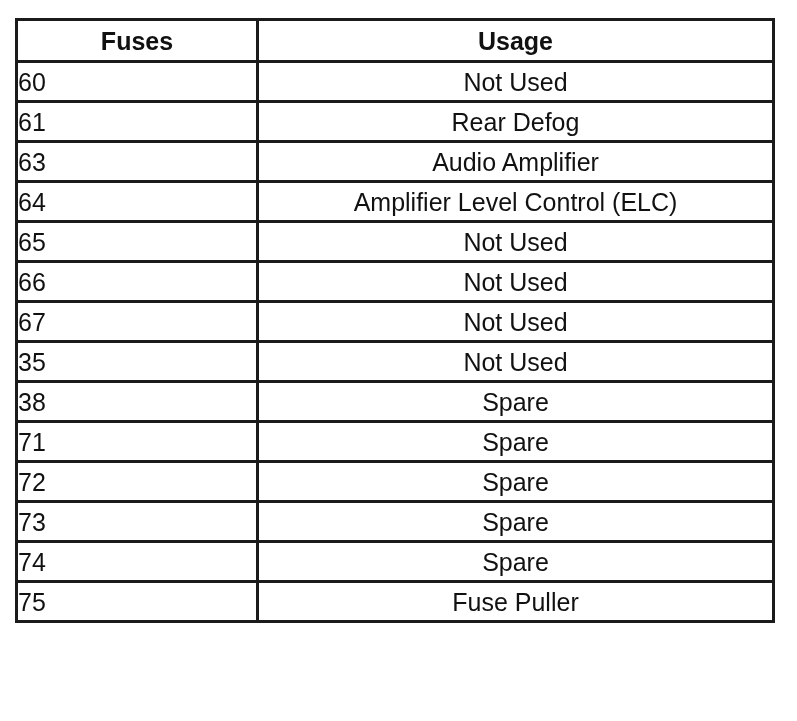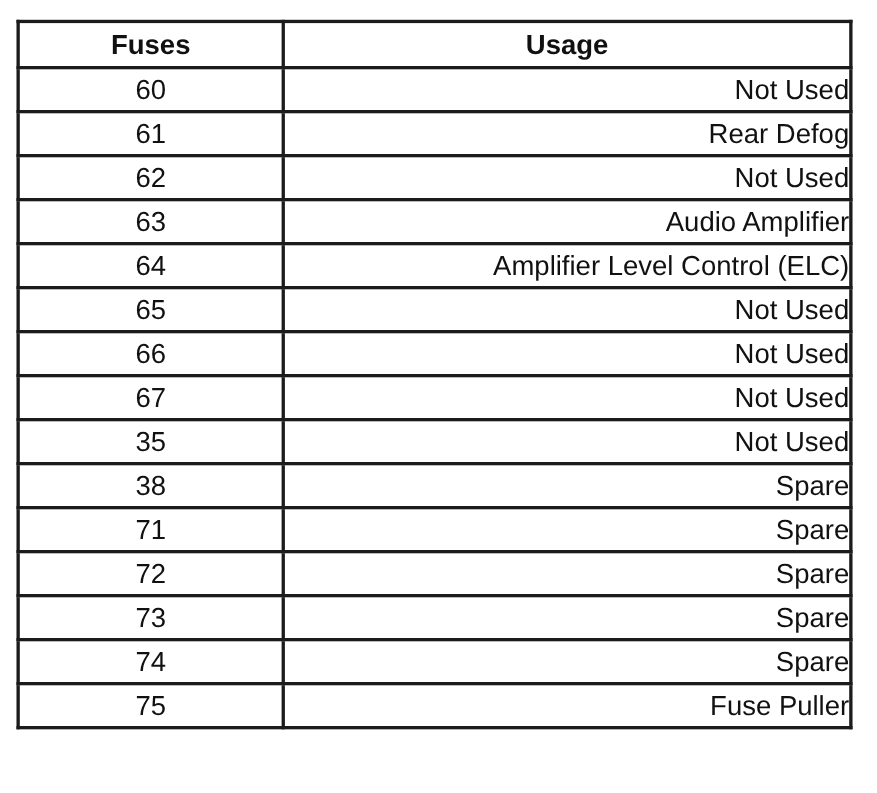--- a/index.html
+++ b/index.html
@@ -23,21 +23,21 @@
   .fuse-table-wrap {
     position: absolute;
     left: 15px;
     top: 18px;
     width: 757px;
   }
   table.fuse-table {
     border-collapse: collapse;
     table-layout: fixed;
     width: 757px;
-    background: #e5e5e5;
+    background: #a16207;
   }
   table.fuse-table col.col-fuses { width: 241px; }
   table.fuse-table col.col-usage { width: 516px; }
 
   table.fuse-table th,
   table.fuse-table td {
     border: 3px solid #1b1b1b;
     background: #ffffff;
     padding: 0;
     box-sizing: border-box;
@@ -61,24 +61,23 @@
 
   
   table.fuse-table tbody tr { height: 40px; }
   table.fuse-table tbody td {
     height: 40px;
     font-weight: normal;
     font-size: 25px;
     line-height: 34px;
   }
   td.c-fuse {
-    text-align: center;
   }
   td.c-usage {
-    text-align: right;
+    text-align: center;
     padding-left: 11px;
     white-space: nowrap;
   }
 </style>
 </head>
 <body>
 
 <div class="page">
   <div class="fuse-table-wrap">
     <table class="fuse-table">
@@ -93,24 +92,20 @@
         </tr>
       </thead>
       <tbody id="table-body">
           <tr>
             <td class="c-fuse">60</td>
             <td class="c-usage">Not Used</td>
           </tr>
           <tr>
             <td class="c-fuse">61</td>
             <td class="c-usage">Rear Defog</td>
-          </tr>
-          <tr>
-            <td class="c-fuse">62</td>
-            <td class="c-usage">Not Used</td>
           </tr>
           <tr>
             <td class="c-fuse">63</td>
             <td class="c-usage">Audio Amplifier</td>
           </tr>
           <tr>
             <td class="c-fuse">64</td>
             <td class="c-usage">Amplifier Level Control (ELC)</td>
           </tr>
           <tr>

